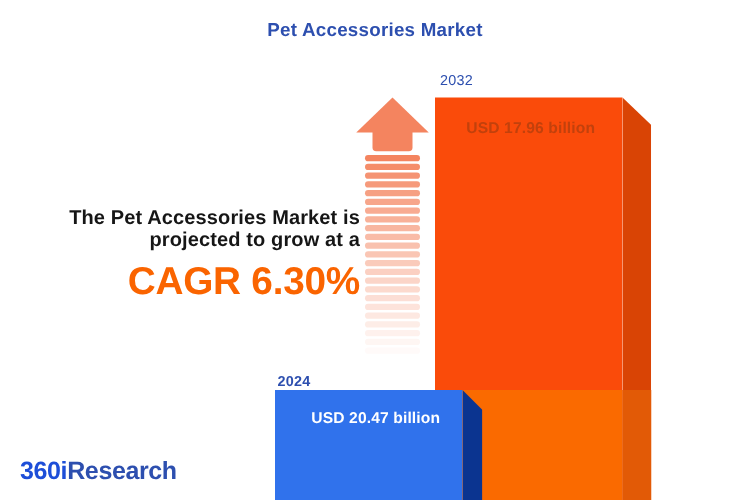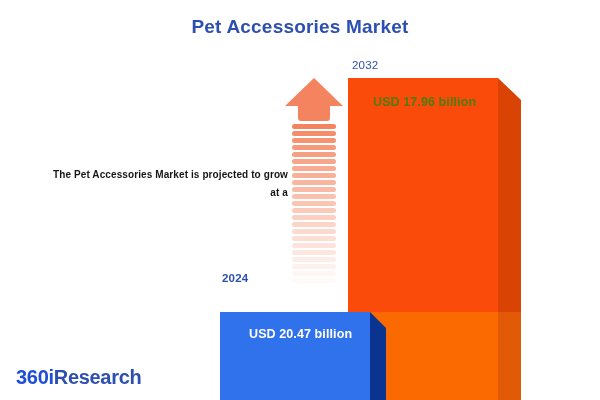--- a/index.html
+++ b/index.html
@@ -17,37 +17,37 @@
     -webkit-font-smoothing: antialiased;
   }
 
   
   #chart-title {
     position: absolute;
     left: 0;
     top: 16px;
     width: 600px;
     text-align: center;
-    font-size: 19px;
+    font-size: 15px;
     font-weight: bold;
     letter-spacing: 0.2px;
     color: #2D4FAF;
     white-space: nowrap;
   }
 
   
   #statement {
     position: absolute;
     left: 48px;
     top: 166px;
     width: 240px;
     text-align: right;
   }
   #statement-line {
-    font-size: 10px;
+    font-size: 16px;
     font-weight: bold;
     line-height: 18px;
     color: #161616;
     letter-spacing: 0.1px;
   }
   #cagr-value {
     margin-top: 5px;
     font-size: 31px;
     font-weight: bold;
     letter-spacing: -0.2px;
@@ -140,21 +140,21 @@
     font-weight: normal;
     color: #2D4FAF;
     letter-spacing: 0.2px;
   }
   #value-2032 {
     position: absolute;
     left: 373px;
     top: 95px;
     font-size: 12.5px;
     font-weight: bold;
-    color: #4d7c0f;
+    color: #c2410c;
     letter-spacing: 0.1px;
     white-space: nowrap;
   }
 
   #bar-2024 {
     position: absolute;
     left: 220px;
     top: 312px;
     width: 166px;
     height: 88px;
@@ -172,21 +172,21 @@
     left: 150px;
     top: 0;
     width: 16px;
     height: 88px;
     background: #0B3490;
     clip-path: polygon(0 0, 100% 16px, 100% 100%, 0 100%);
   }
   #label-2024 {
     position: absolute;
     left: 222px;
-    top: 272px;
+    top: 300px;
     font-size: 11.5px;
     font-weight: bold;
     color: #2D4FAF;
     letter-spacing: 0.2px;
   }
   #value-2024 {
     position: absolute;
     left: 249px;
     top: 327px;
     font-size: 12.5px;
@@ -211,20 +211,21 @@
 </style>
 </head>
 <body>
 
 <div id="canvas">
 
   <div id="chart-title">Pet Accessories Market</div>
 
   <div id="statement">
     <div id="statement-line">The Pet Accessories Market is projected to grow at a</div>
+    <div id="cagr-value">CAGR 6.30%</div>
   </div>
 
   <div id="growth-arrow">
     <div id="arrow-head"></div>
     <div id="arrow-neck"></div>
     <div id="arrow-stripes">
         <div class="arrow-stripe" style="top: 46px; background: rgb(244, 132, 95);"></div>
         <div class="arrow-stripe" style="top: 53px; background: rgb(245, 141, 106);"></div>
         <div class="arrow-stripe" style="top: 60px; background: rgb(245, 147, 115);"></div>
         <div class="arrow-stripe" style="top: 67px; background: rgb(246, 154, 123);"></div>

